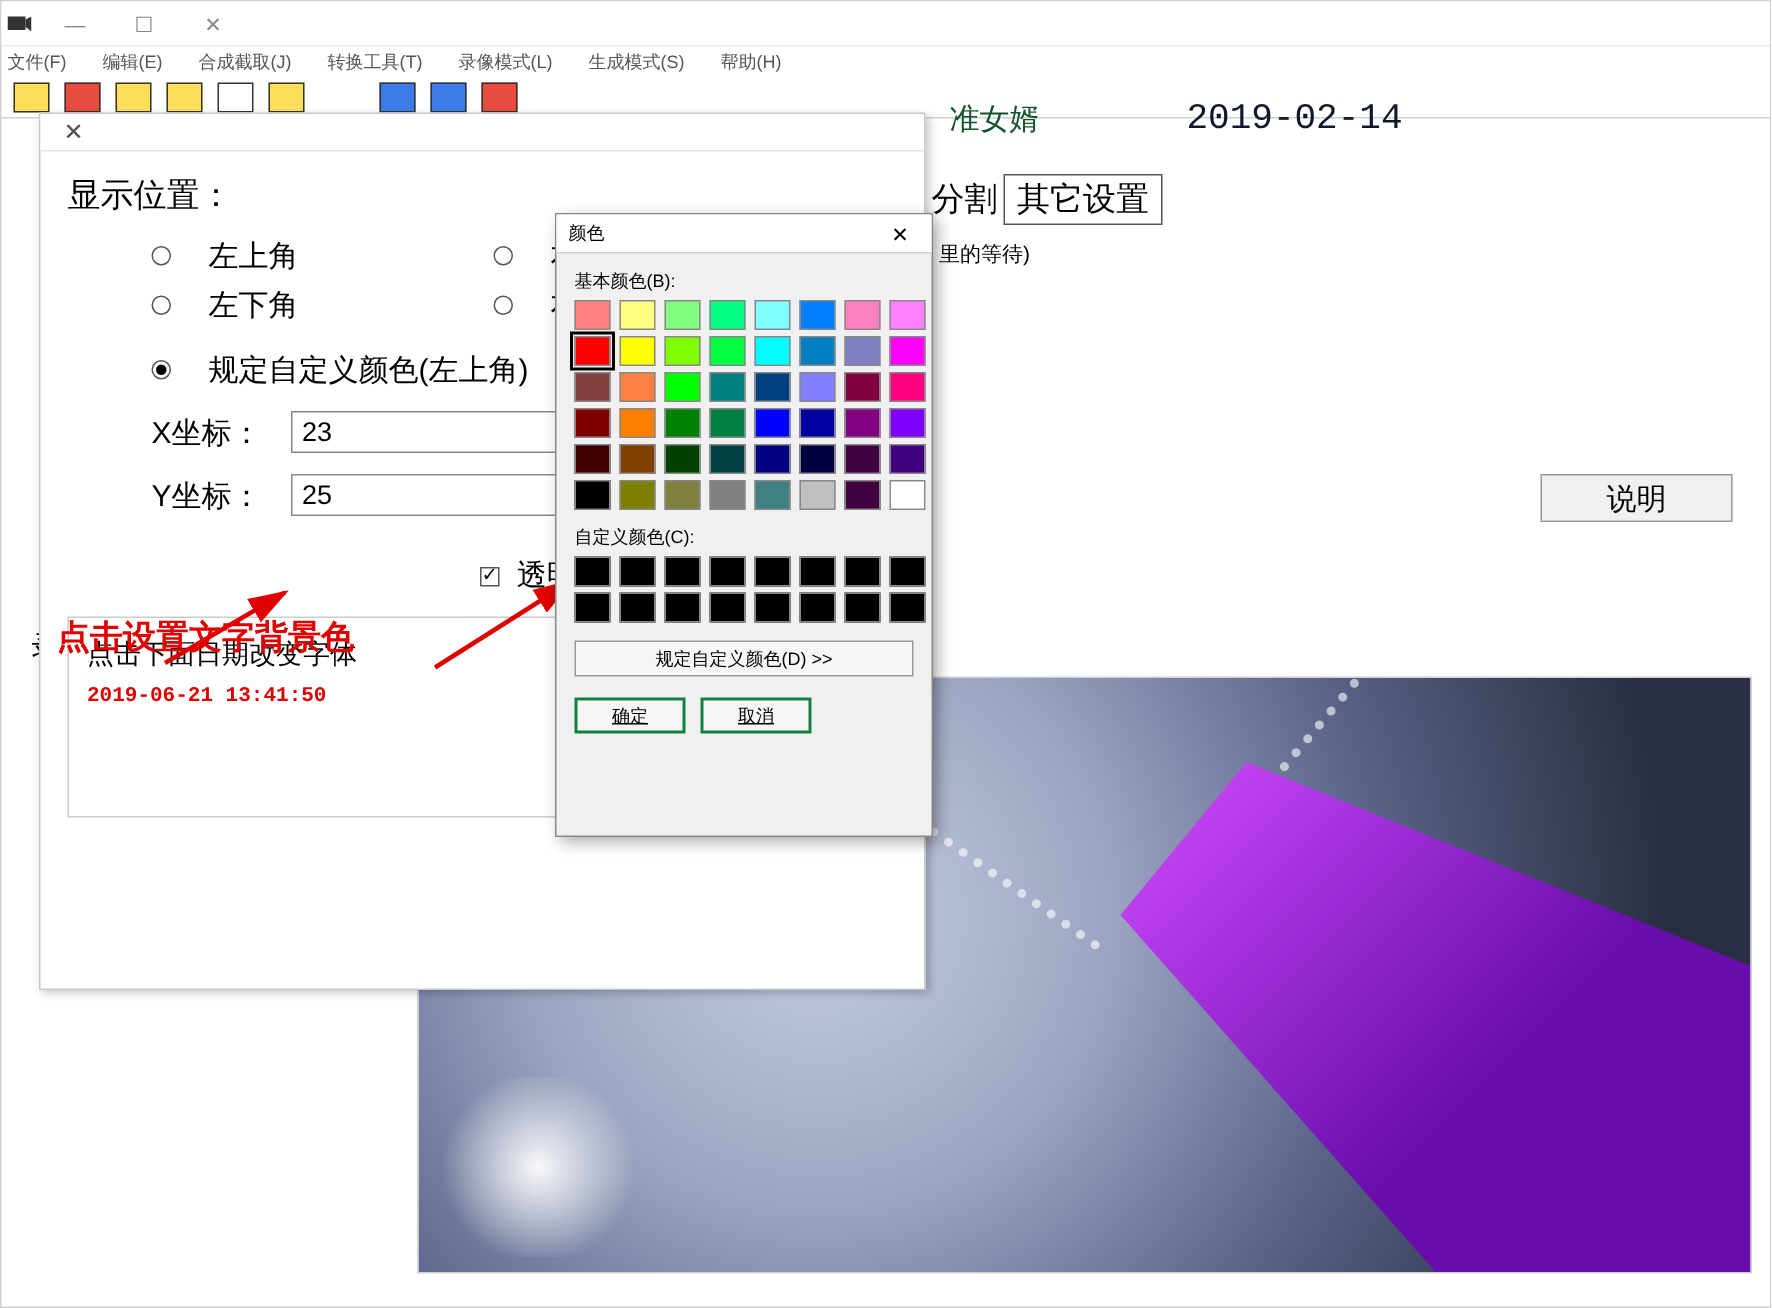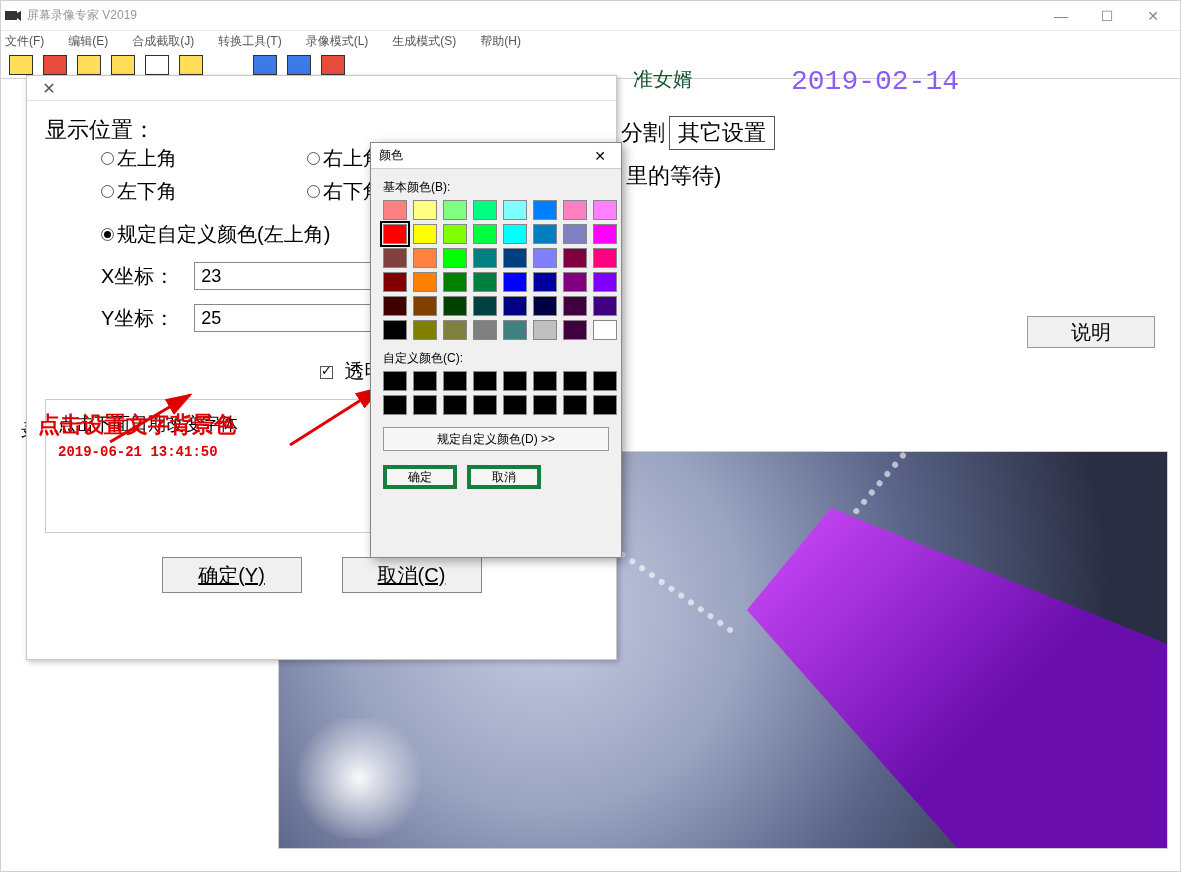--- a/index.html
+++ b/index.html
@@ -11,26 +11,26 @@
 .titlebar .app-icon { width: 16px; height: 14px; margin-right: 6px; }
 .titlebar .title { flex: 1; color: #999; font-size: 12px; }
 .win-controls { display: flex; }
 .win-controls span { width: 46px; height: 30px; text-align: center; line-height: 30px; color: #888; font-size: 14px;}
 .menubar { height: 20px; display: flex; align-items: center; padding: 0 4px; gap: 24px; color: #555; font-size: 12px; }
 .toolbar { height: 28px; display: flex; align-items: center; padding: 0 8px; gap: 10px; border-bottom: 1px solid #d0d0d0;}
 .toolbar .tb-icon { width: 24px; height: 20px; background: #ffde59; border: 1px solid #333; display:inline-block;}
 .toolbar .tb-icon.red {background:#e74c3c;}
 .toolbar .tb-icon.blue {background:#3c7be7;}
 .header-text { position:absolute; left:632px; top:65px; font-size:20px; color:#14532d; }
-.header-date { position:absolute; left:790px; top:65px; font-size:28px; color:#8b5cf6; font-family:"Courier New",monospace; }
+.header-date { position:absolute; left:790px; top:65px; font-size:24px; color:#0f172a; font-family:"Courier New",monospace; }
 
 
 .tabrow { position:absolute; left:620px; top:115px; font-size:22px; display:flex; align-items:center;}
 .tabrow .tab { padding:1px 8px; border:1px solid #555; margin-left:4px; cursor:pointer;}
-.waittext { position:absolute; left:625px; top:160px; font-size:22px;}
+.waittext { position:absolute; left:625px; top:160px; font-size:14px;}
 
 
 .btn-explain { position:absolute; left:1026px; top:315px; width:128px; height:32px; font-size:20px; background:#f0f0f0; border:1px solid #999;}
 
 
 .video-area { position:absolute; left:277px; top:450px; width:890px; height:398px; border:1px solid #d0d0d0; overflow:hidden; }
 .video-area .bg {
   width:100%; height:100%;
   background: radial-gradient(circle at 30% 40%, #c7cde4 0%, #9aa3c0 30%, #5b658a 55%, #2a2e42 85%);
 }
@@ -45,23 +45,23 @@
 
 
 .rec-label { position:absolute; left:20px; top:417px; font-size:20px; border-right:1px solid #aaa; padding-right:6px;}
 
 
 .dlg1 { position:absolute; left:26px; top:75px; width:591px; height:585px; background:#fff; border:1px solid #c8c8c8; box-shadow:2px 2px 6px rgba(0,0,0,0.25);}
 .dlg1 .d-title { height:25px; background:#fff; border-bottom:1px solid #e4e4e4; padding:4px 8px; font-size:12px; color:#888; display:flex; align-items:center;}
 .dlg1 .d-title .t { flex:1;}
 .dlg1 .d-title .close { width:28px; text-align:center; font-size:16px; color:#555;}
 .dlg1 .body { padding:14px 18px; font-size:20px;}
-.dlg1 .grouplabel { font-size:22px; }
+.dlg1 .grouplabel { font-size:22px; margin-bottom:12px;}
 .dlg1 .radiorow { display:flex; gap:130px; margin-left:56px; margin-bottom:6px;}
-.dlg1 .radio-item { display:flex; align-items:center; gap:3px;}
+.dlg1 .radio-item { display:flex; align-items:center; gap:25px;}
 .dlg1 .radio { width:13px; height:13px; border:1px solid #555; border-radius:50%; display:inline-block; position:relative;}
 .dlg1 .radio.sel::after { content:""; position:absolute; left:2px; top:2px; width:7px; height:7px; background:#000; border-radius:50%;}
 .dlg1 .input-row { display:flex; align-items:center; margin-left:56px; margin-top:14px; gap:20px;}
 .dlg1 .input-row input { width:320px; height:28px; border:1px solid #888; font-size:18px; padding:0 6px;}
 .dlg1 .chk-row { margin-left:275px; margin-top:26px;}
 .dlg1 .chk { width:13px; height:13px; border:1px solid #555; display:inline-block; position:relative; vertical-align:middle;}
 .dlg1 .chk.sel::after { content:"✓"; position:absolute; left:0px; top:-4px; font-size:13px;}
 .dlg1 .fieldset { margin-top:14px; border:1px solid #ccc; padding:12px;}
 .dlg1 .fieldset .legend { font-size:18px; margin-bottom:8px;}
 .dlg1 .date-sample { color:#e00000; font-size:14px; font-family:"Courier New",monospace; font-weight:bold;}
@@ -80,32 +80,31 @@
 .dlg2 .d-title .t { flex:1;}
 .dlg2 .d-title .close { width:26px; text-align:center; font-size:14px;}
 .dlg2 .sect-label { font-size:12px; margin:10px 0 4px 12px;}
 .dlg2 .swatch-grid { display:grid; grid-template-columns:repeat(8,24px); gap:4px 6px; margin-left:12px;}
 .dlg2 .swatch { width:24px; height:20px; border:1px solid #888; cursor:pointer;}
 .dlg2 .swatch.selected { outline:2px solid #000; outline-offset:1px; background:#ff0000 !important;}
 .dlg2 .custom-grid { display:grid; grid-template-columns:repeat(8,24px); gap:4px 6px; margin-left:12px;}
 .dlg2 .custom-swatch { width:24px; height:20px; border:1px solid #888; background:#000;}
 .dlg2 .btn-define { width:226px; height:24px; margin:12px 12px 8px 12px; font-size:12px; background:#f6f6f6; border:1px solid #999;}
 .dlg2 .btn-row { display:flex; gap:10px; margin:6px 12px;}
-.dlg2 .btn { width:74px; height:24px; font-size:12px; background:#f6f6f6; border:4px solid #15803d;}
+.dlg2 .btn { width:74px; height:24px; font-size:12px; background:#f6f6f6; border:2px solid #15803d;text-decoration:underline;}
 </style>
 </head>
 <body>
 
 <div class="main-window">
   <div class="titlebar">
     <svg class="app-icon" viewBox="0 0 16 14">
         <rect x="0" y="2" width="12" height="9" fill="#333"></rect>
         <polygon points="12,4 16,2 16,12 12,9" fill="#333"></polygon>
       </svg>
-    <span class="title">屏幕录像专家 V2019</span>
     <div class="win-controls">
       <span>—</span>
       <span>☐</span>
       <span>✕</span>
     </div>
   </div>
   <div class="menubar">
     <span>文件(F)</span>
     <span>编辑(E)</span>
     <span>合成截取(J)</span>
@@ -192,24 +191,20 @@
       <input value="25" style="">
     </div>
     <div class="chk-row">
       <span class="chk sel"></span>
       <span style="margin-left:6px;font-size:20px;">透明</span>
     </div>
     <div class="fieldset">
       <div class="legend">点击下面日期改变字体</div>
       <div class="date-sample">2019-06-21 13:41:50</div>
       <div style="height:60px"></div>
-    </div>
-    <div class="btn-row">
-      <button class="btn"><u>确定(Y)</u></button>
-      <button class="btn"><u>取消(C)</u></button>
     </div>
   </div>
 </div>
 
 <div class="anno-text">点击设置文字背景色</div>
 <div class="arrow1">
   <svg viewBox="0 0 100 60">
       <defs>
         <marker id="ah1" markerWidth="10" markerHeight="10" refX="8" refY="3" orient="auto">
           <path d="M0,0 L0,6 L9,3 z" fill="#e00000"></path>

